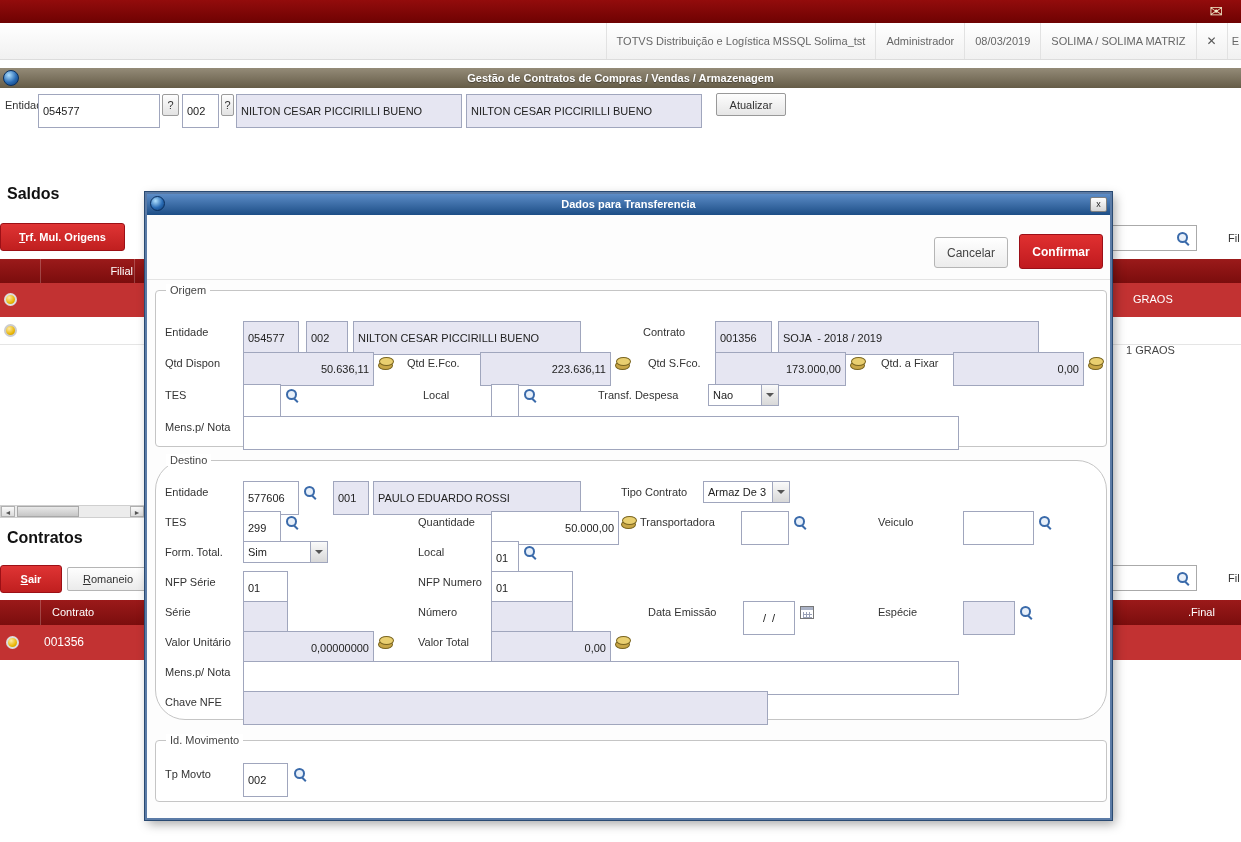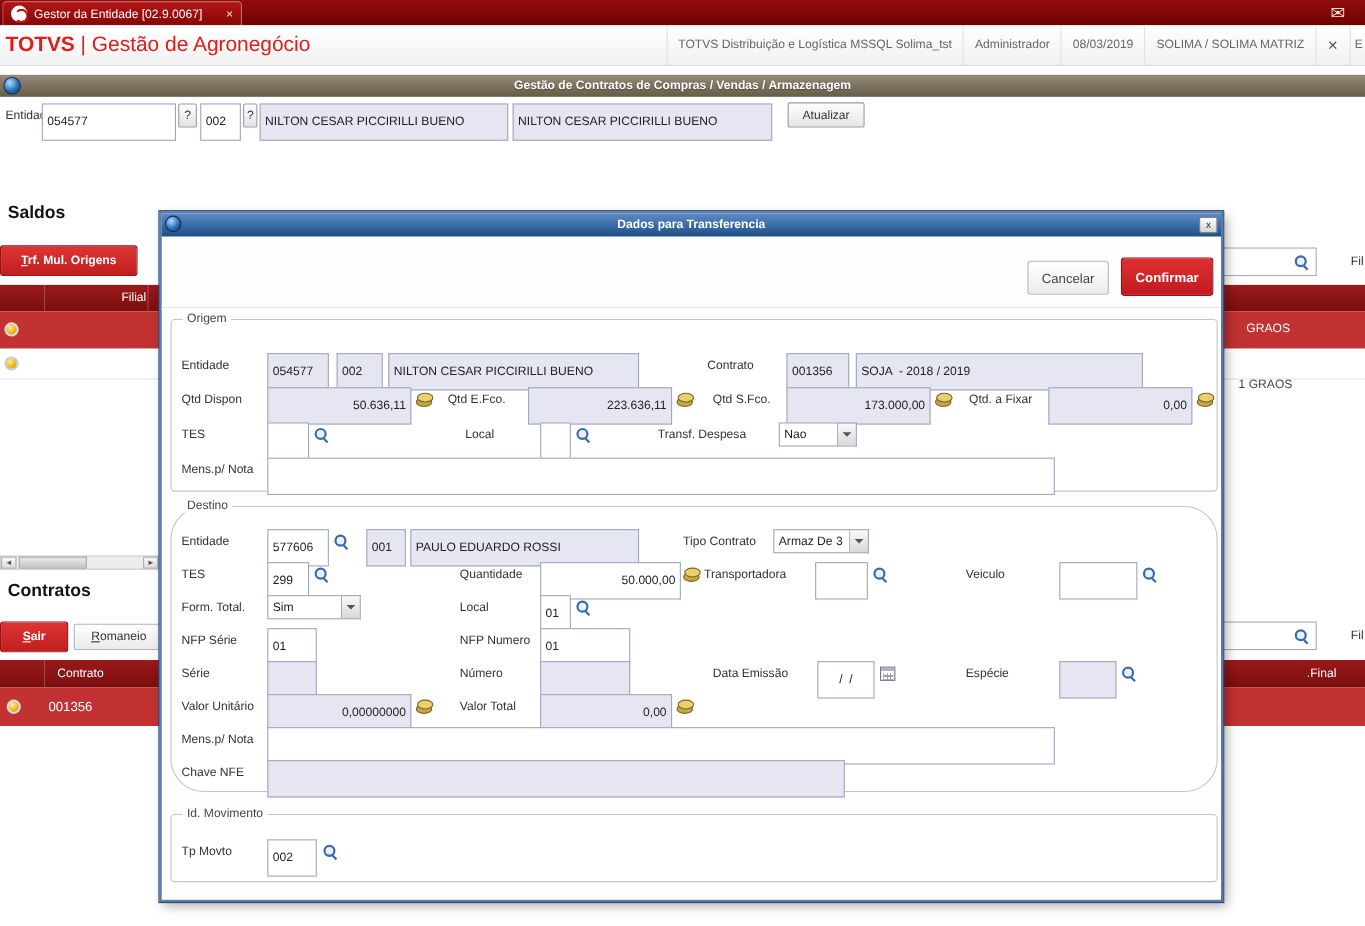--- a/index.html
+++ b/index.html
@@ -128,33 +128,24 @@
   .cal { position:absolute; width:14px; height:13px; border:1px solid #777; background:#fff; top:5px; }
   .cal::before { content:""; position:absolute; top:0; left:0; right:0; height:3px; background:#aab2c6; }
   .cal::after { content:""; position:absolute; left:2px; top:5px; width:9px; height:6px;
                 background:repeating-linear-gradient(90deg,#99a0b5 0 1px,transparent 1px 3px),
                            repeating-linear-gradient(0deg,#99a0b5 0 1px,transparent 1px 3px); }
 </style>
 </head>
 <body>
 
 <div class="tabbar">
-  <div class="tab">
-    <span class="totvs-ball"></span>
-    <span>Gestor da Entidade [02.9.0067]</span>
-    <span class="tab-close">×</span>
-  </div>
   <span class="mail-icon">✉</span>
 </div>
 
 <div class="header">
-  <div class="brand">
-    <b>TOTVS</b>
-    <span>| Gestão de Agronegócio</span>
-  </div>
   <div class="hitems">
     <div class="hitem">TOTVS Distribuição e Logística MSSQL Solima_tst</div>
     <div class="hitem">Administrador</div>
     <div class="hitem">08/03/2019</div>
     <div class="hitem">SOLIMA / SOLIMA MATRIZ</div>
     <div class="hitem hclose">✕</div>
     <div class="hitem" style="padding:0 2px 0 4px;">E</div>
   </div>
 </div>
 

